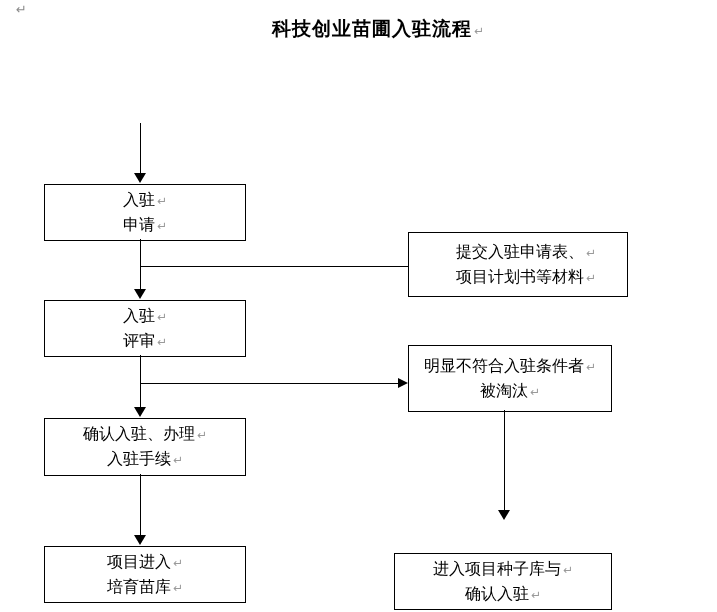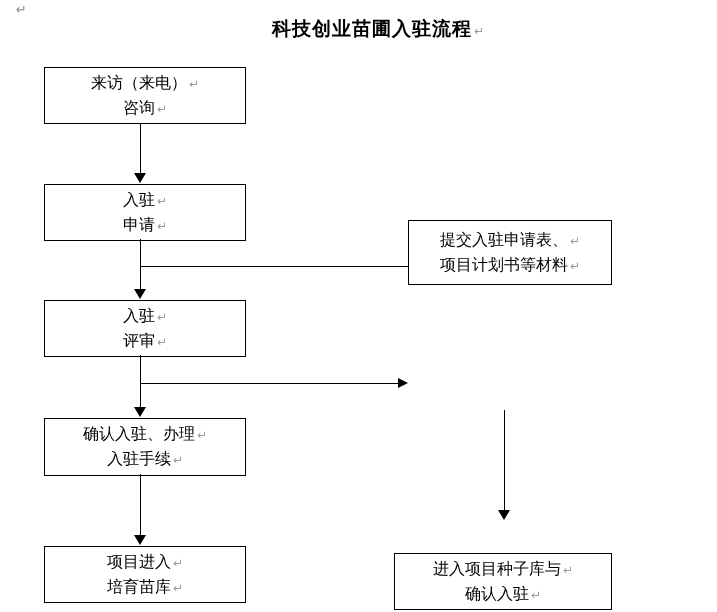--- a/index.html
+++ b/index.html
@@ -83,24 +83,20 @@
 <body>
 
 <div id="stage">
 
   <span id="doc-top-pilcrow">↵</span>
 
   <div id="title-wrap">
     <span class="title-text">科技创业苗圃入驻流程</span><span class="pilcrow">↵</span>
   </div>
 
-  <div class="box" style="left:44px; top:67px; width:200px; height:55px;">
-    <div class="bline"><span>来访（来电）</span><span class="pilcrow">↵</span></div>
-    <div class="bline"><span>咨询</span><span class="pilcrow">↵</span></div>
-  </div>
 
   <div class="box" style="left:44px; top:184px; width:200px; height:55px;">
     <div class="bline"><span>入驻</span><span class="pilcrow">↵</span></div>
     <div class="bline"><span>申请</span><span class="pilcrow">↵</span></div>
   </div>
 
   <div class="box" style="left:44px; top:300px; width:200px; height:55px;">
     <div class="bline"><span>入驻</span><span class="pilcrow">↵</span></div>
     <div class="bline"><span>评审</span><span class="pilcrow">↵</span></div>
   </div>
@@ -108,25 +104,29 @@
   <div class="box" style="left:44px; top:418px; width:200px; height:56px;">
     <div class="bline"><span>确认入驻、办理</span><span class="pilcrow">↵</span></div>
     <div class="bline"><span>入驻手续</span><span class="pilcrow">↵</span></div>
   </div>
 
   <div class="box" style="left:44px; top:546px; width:200px; height:55px;">
     <div class="bline"><span>项目进入</span><span class="pilcrow">↵</span></div>
     <div class="bline"><span>培育苗库</span><span class="pilcrow">↵</span></div>
   </div>
 
-  <div class="box" style="left:408px; top:220px; width:202px; height:63px;">
+  <div class="box" style="left:408px; top:232px; width:202px; height:63px;padding-left:16px;">
     <div class="bline"><span>提交入驻申请表、</span><span class="pilcrow">↵</span></div>
     <div class="bline"><span>项目计划书等材料</span><span class="pilcrow">↵</span></div>
   </div>
 
+  <div class="box" style="left:408px; top:345px; width:202px; height:65px;">
+    <div class="bline"><span>明显不符合入驻条件者</span><span class="pilcrow">↵</span></div>
+    <div class="bline"><span>被淘汰</span><span class="pilcrow">↵</span></div>
+  </div>
 
   <div class="box" style="left:394px; top:521px; width:216px; height:55px;margin-top:32px;">
     <div class="bline"><span>进入项目种子库与</span><span class="pilcrow">↵</span></div>
     <div class="bline"><span>确认入驻</span><span class="pilcrow">↵</span></div>
   </div>
 
   <div class="vline" style="left:140px; top:123px; height:51px;"></div>
   <div class="arrow-down" style="left:134px; top:173px;"></div>
 
   <div class="vline" style="left:140px; top:239px; height:51px;"></div>

